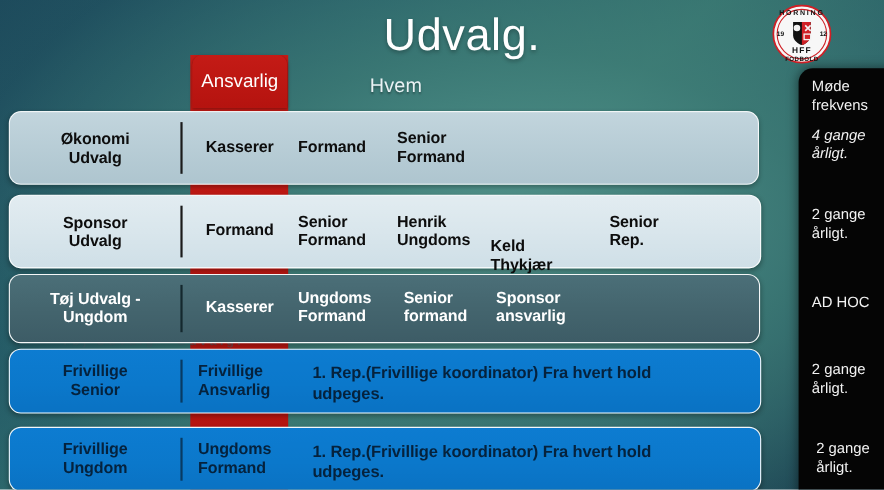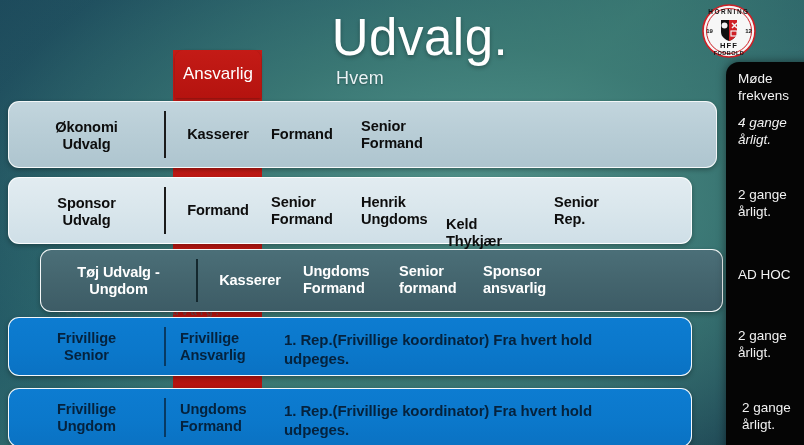--- a/index.html
+++ b/index.html
@@ -24,21 +24,21 @@
   #head-ansvarlig{
     position:absolute;left:175px;top:50px;width:86px;height:48px;
     background:linear-gradient(180deg,#c41b16 0%,#b5130f 100%);
     border-radius:9px 9px 0 0;
     box-shadow:0 1px 3px rgba(0,0,0,.35);
     color:#fff;font-size:17px;text-align:center;line-height:48px;
     z-index:4;
   }
   #title{
     position:absolute;left:255px;top:8px;width:330px;text-align:center;
-    color:#ffffff;font-size:51px;font-weight:300;letter-spacing:.5px;
+    color:#ffffff;font-size:41px;font-weight:300;letter-spacing:.5px;
     text-shadow:0 2px 4px rgba(0,0,0,.3);
   }
 
   
   #red-band{
     position:absolute;left:173px;top:50px;width:89px;height:395px;
     background:linear-gradient(180deg,#c41b16 0%,#bb1611 60%,#b21310 100%);
     z-index:1;
   }
 
@@ -75,25 +75,25 @@
   }
   .cell{
     position:absolute;font-weight:700;line-height:16.5px;
     font-size:14.6px;letter-spacing:-.1px;
   }
   .what{left:0;width:155px;text-align:center;}
   .resp{left:163px;width:92px;text-align:center;}
 
   
   .row.light1{background:linear-gradient(180deg,#c2d5dd 0%,#b8cdd6 48%,#aec5cf 100%);
-    border:1.4px solid rgba(255,255,255,.85);box-shadow:0 2px 5px rgba(0,0,0,.3);padding-left:27px;}
+    border:1.4px solid rgba(255,255,255,.85);box-shadow:0 2px 5px rgba(0,0,0,.3);}
   .row.light2{background:linear-gradient(180deg,#e2ecf1 0%,#d9e6ec 50%,#cfdfe7 100%);
     border:1.4px solid rgba(255,255,255,.9);box-shadow:0 2px 5px rgba(0,0,0,.3);}
   .row.ghost{background:linear-gradient(180deg,#4b6f78 0%,#44656e 50%,#3d5c66 100%);
-    border:1.5px solid rgba(255,255,255,.95);box-shadow:0 2px 5px rgba(0,0,0,.3);margin-left:32px;}
+    border:1.5px solid rgba(255,255,255,.95);box-shadow:0 2px 5px rgba(0,0,0,.3);}
   .row.blue{background:linear-gradient(180deg,#0d7cd1 0%,#0b78cb 55%,#0a72c3 100%);
     border:1.5px solid rgba(255,255,255,.95);box-shadow:0 2px 5px rgba(0,0,0,.3);}
   .row.light1 .cell,.row.light2 .cell{color:#0d0d0d;}
   .row.ghost .cell{color:#ffffff;}
   .row.blue .cell{color:#05223d;}
   .row.ghost .divider{background:#14282e;}
   .row.blue .divider{background:#083a63;}
 
   
   #row-0{top:101px;width:680px;height:65px;}

